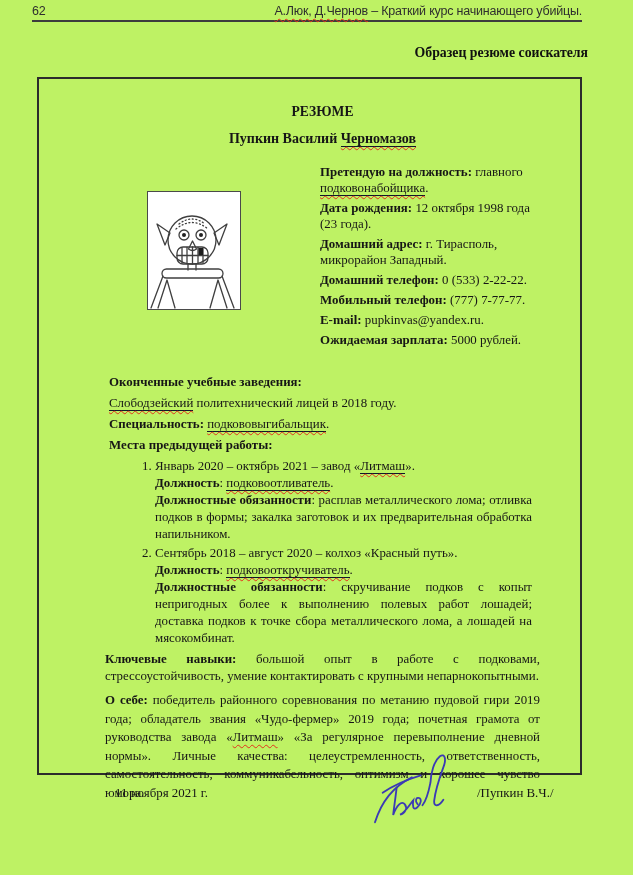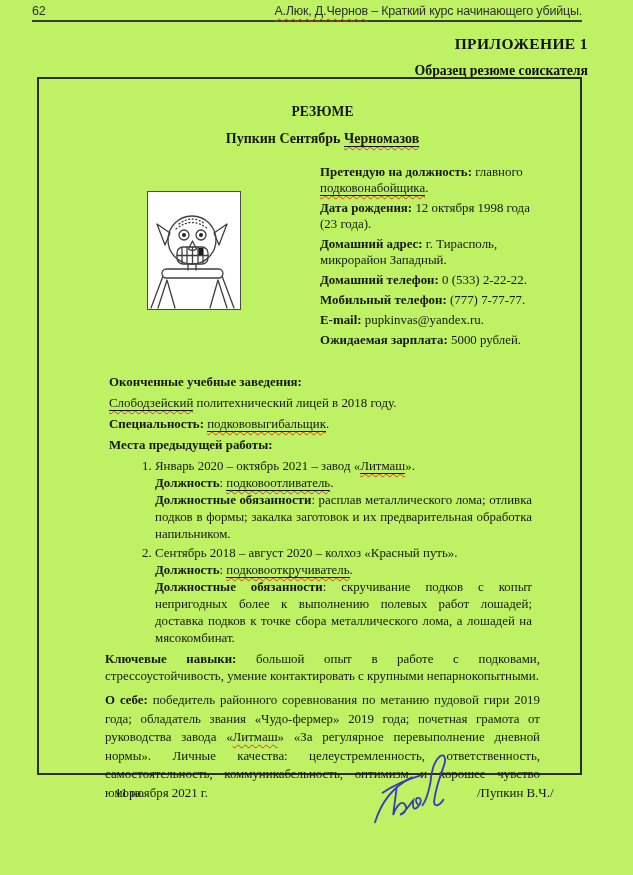--- a/index.html
+++ b/index.html
@@ -58,28 +58,27 @@
 <body>
 
 <div class="page">
 
   <div class="top-header">
     <span>62</span>
     <span><span class="sp">А.Люк, Д.Чернов</span><span> – Краткий курс начинающего убийцы.</span></span>
   </div>
 
   <div class="appendix">
-    <div class="t1">ПРИЛОЖЕНИЕ 1</div>
     <div class="t2">Образец резюме соискателя</div>
   </div>
 
   <div class="resume-box">
 
     <p class="rtitle">РЕЗЮМЕ</p>
-    <p class="rname"><span class="b">Пупкин Сентябрь </span><span class="b u sp">Черномазов</span></p>
+    <p class="rname"><span class="b">Пупкин Василий </span><span class="b u sp">Черномазов</span></p>
 
     <div class="photo-row">
       <div class="photo-cell">
         <div class="photo-frame">
 
           <svg viewBox="0 0 92 117">
             <g fill="none" stroke="#3f3f3f" stroke-width="1.3" stroke-linecap="round" stroke-linejoin="round">
               <path d="M22,41 L9,32 L17,53 Z"></path>
               <path d="M66,41 L79,32 L71,53 Z"></path>
               <circle cx="44" cy="48" r="24"></circle>

